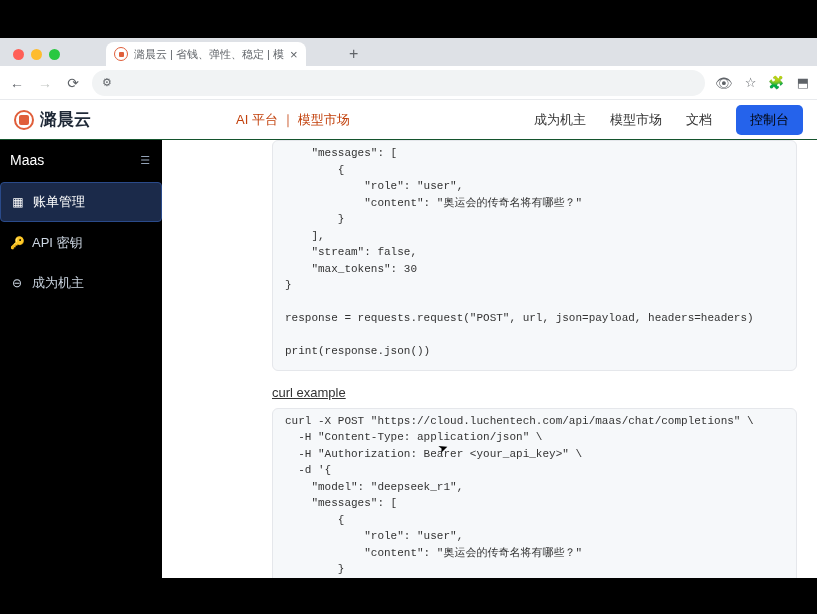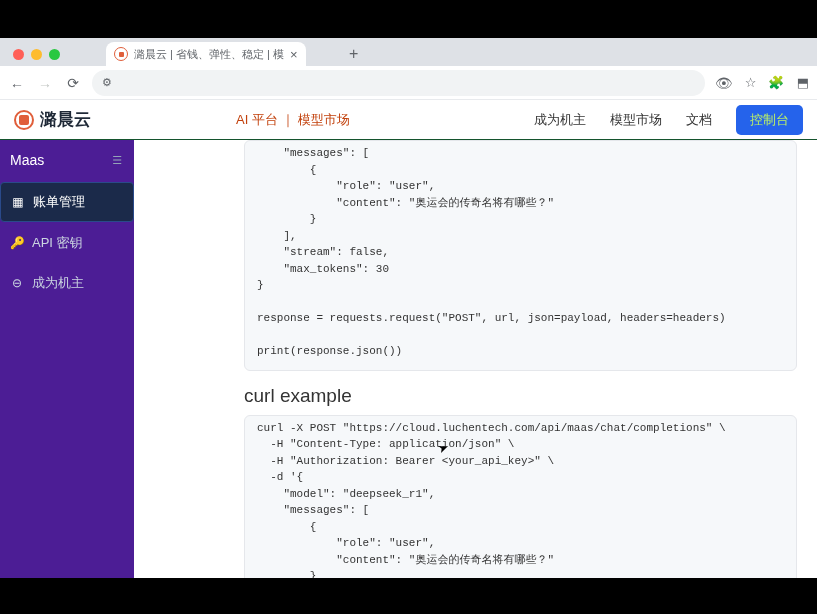--- a/index.html
+++ b/index.html
@@ -131,29 +131,29 @@
     .nav-links {
       margin-left: auto;
       display: flex;
       align-items: center;
       gap: 24px;
       font-size: 13px;
       color: #333;
     }
     .console-btn {
       background: #2563eb;
-      color: #bef264;
+      color: #000000;
       padding: 6px 14px;
       border-radius: 5px;
       font-size: 13px;
       cursor: pointer;
     }
     .sidebar {
-      width: 134px;
-      background: #4c1d95;
+      width: 162px;
+      background: #000000;
       color: #cbd5e1;
       padding-top: 46px;
       font-size: 13px;
     }
     .sidebar-header {
       display: flex;
       justify-content: space-between;
       align-items: center;
       padding: 6px 12px 12px 10px;
       font-size: 14px;
@@ -196,23 +196,24 @@
       padding: 4px 12px 10px;
       font-family: "SFMono-Regular", Consolas, "Courier New", monospace;
       font-size: 11px;
       line-height: 1.5;
       color: #333;
       white-space: pre;
       overflow: auto;
       margin-bottom: 14px;
     }
     .section-label {
-      font-size: 19px;
+      font-size: 13px;
       color: #333;
       margin: 12px 0 8px;
+      text-decoration: underline;
     }
     .cursor-arrow {
       position: absolute;
       top: 341px; left: 438px;
       font-size: 12px;
       color: #000;
       z-index: 50;
       transform: rotate(-20deg);
     }
   </style>

